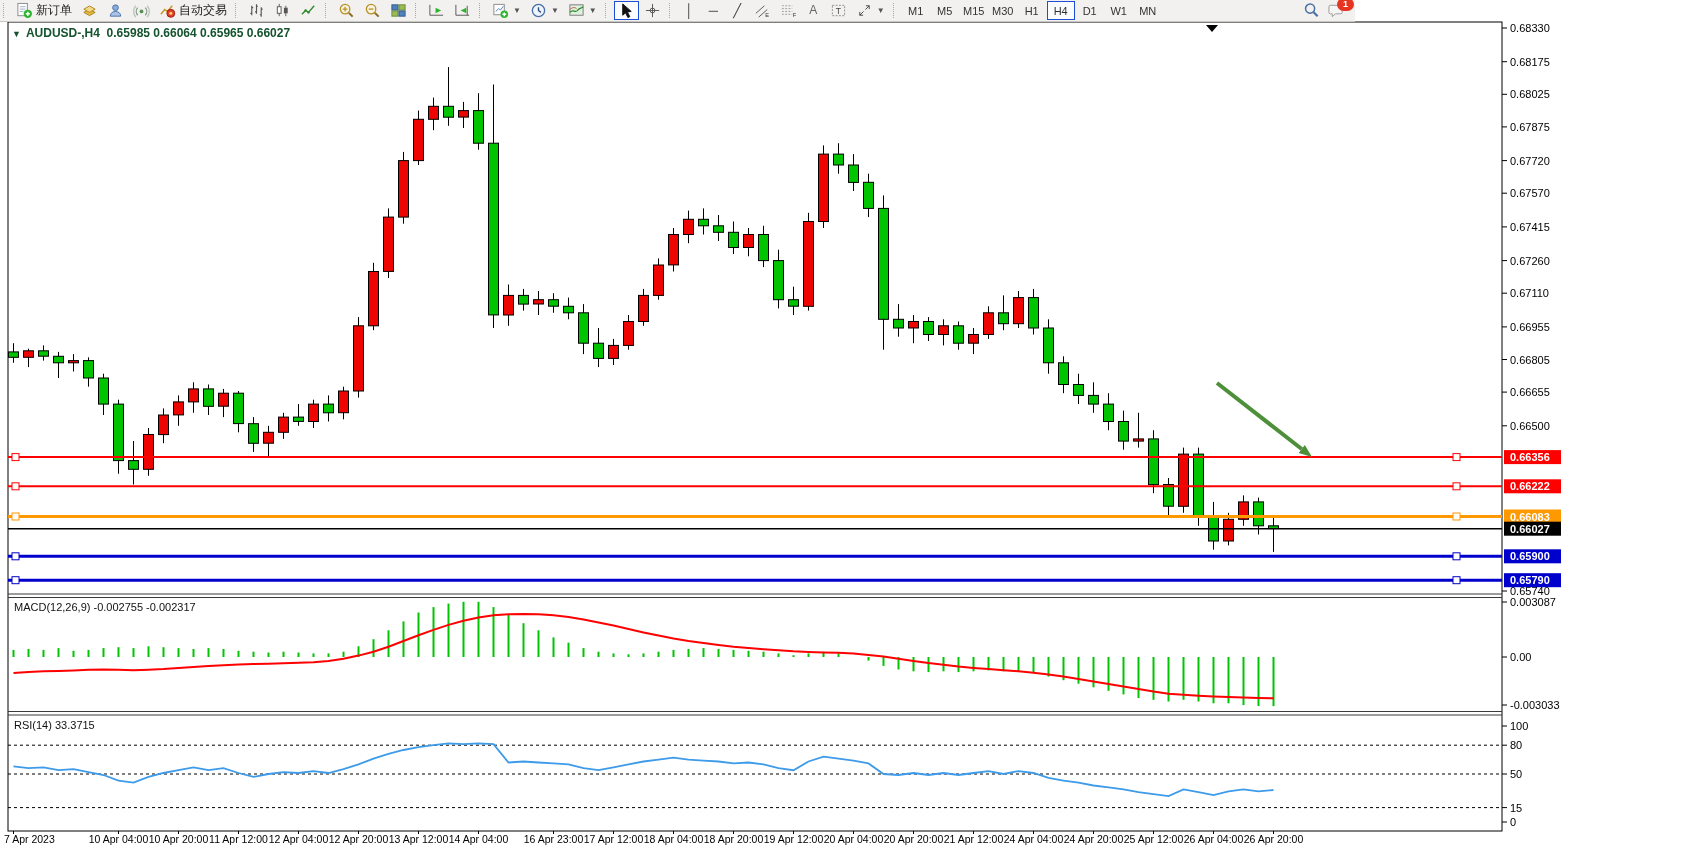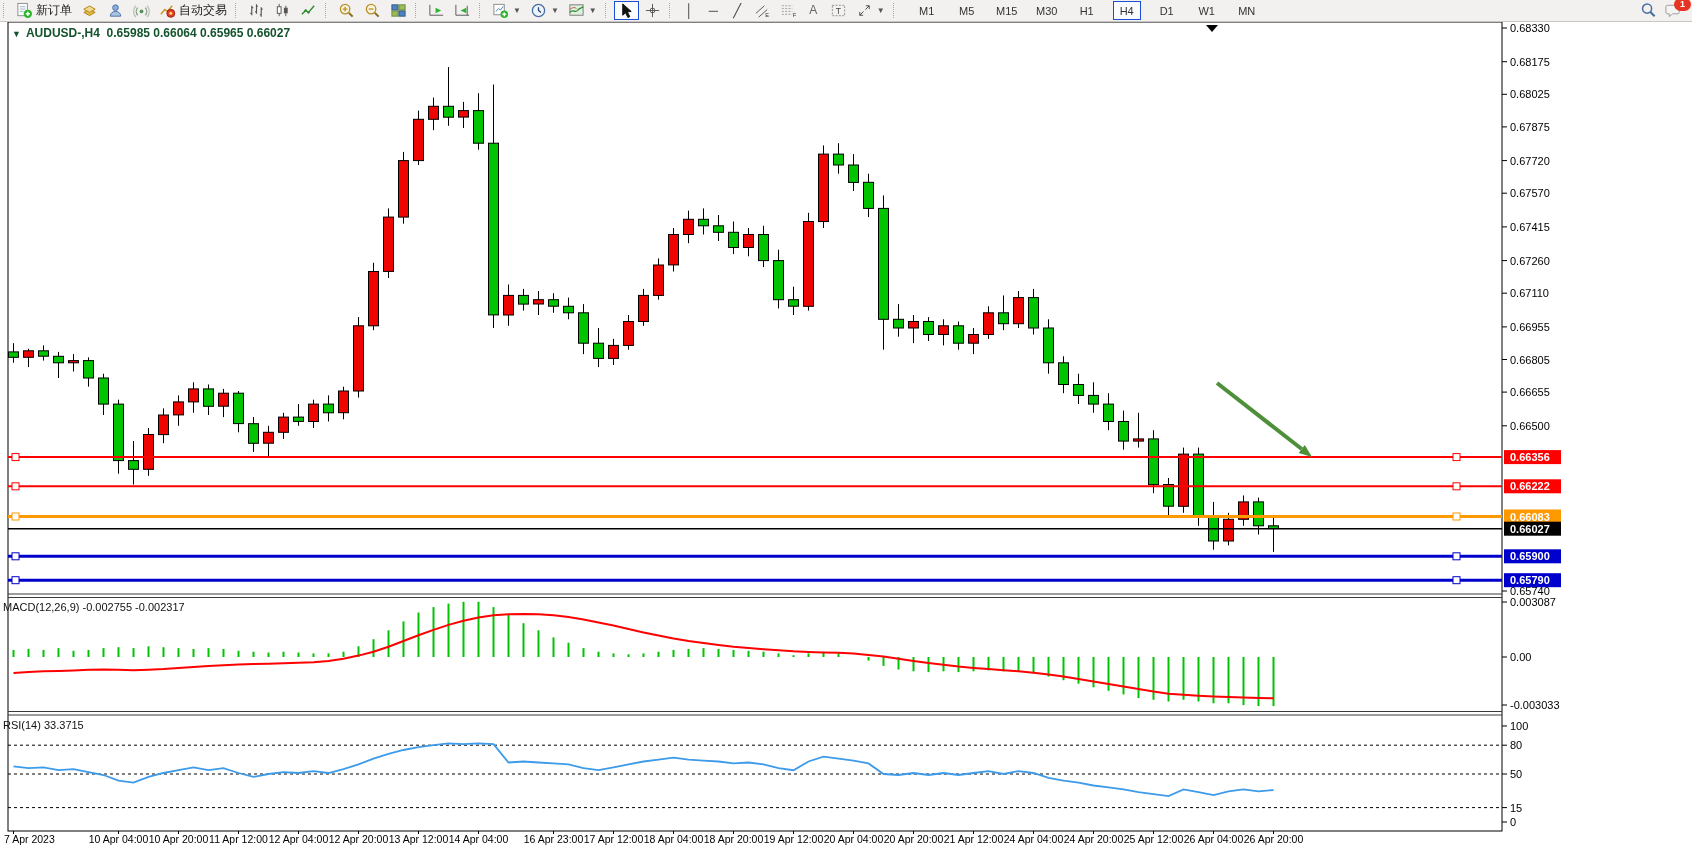--- a/index.html
+++ b/index.html
@@ -1,36 +1,36 @@
 <!DOCTYPE html>
 <html><head>
 <meta charset="utf-8">
 <style>
   html,body{margin:0;padding:0;background:#fff;width:1692px;height:849px;overflow:hidden;
     font-family:"Liberation Sans",sans-serif;}
   #app{position:relative;width:1692px;height:849px;background:#fff;}
   
-  #toolbar{position:absolute;left:0;top:0;width:1692px;height:21px;background:#f2f1ef;
+  #toolbar{position:absolute;left:0;top:0;width:1355px;height:21px;background:#f2f1ef;
     border-bottom:1px solid #c9c7c3;display:flex;align-items:center;gap:1px;z-index:30;}
   .tgrip{width:4px;height:15px;border-left:1px dotted #a9a7a3;margin:0 3px;}
   .tbtn{display:flex;align-items:center;gap:3px;height:19px;padding:0 3px;border:1px solid transparent;
     background:transparent;font-family:"Liberation Sans",sans-serif;font-size:12px;color:#222;cursor:default;}
   .tbtn.pressed{border:1px solid #1d4ed8;background:#fbfcfd;}
   .tbtn svg{width:17px;height:17px;display:block;}
   .glyph{font-size:13px;color:#444;line-height:17px;display:inline-block;width:15px;text-align:center;}
   .caret{font-size:8px;color:#555;margin-left:1px;}
-  .tf{width:28px;justify-content:center;font-size:11px;color:#333;margin-left:11px;}
+  .tf{width:28px;justify-content:center;font-size:11px;color:#333;}
   #right-icons{margin-left:auto;display:flex;align-items:center;margin-right:6px;}
   #chat-badge{position:absolute;top:-4px;right:-6px;background:#e53422;color:#fff;border-radius:8px;
     min-width:13px;height:13px;font-size:9px;line-height:13px;text-align:center;padding:0 2px;font-weight:bold;}
   
   #chart-svg{position:absolute;left:0;top:0;z-index:5;}
   #chart-header{position:absolute;left:12px;top:26px;z-index:10;font-size:12px;font-weight:bold;color:#14532d;}
   #chart-header .tri{font-size:9px;margin-right:5px;font-weight:normal;}
-  .ind-label{position:absolute;left:3px;z-index:10;font-size:11px;color:#111;}
+  .ind-label{position:absolute;left:14px;z-index:10;font-size:11px;color:#111;}
   #macd-label{top:601px;}
   #rsi-label{top:719px;}
   svg text{font-family:"Liberation Sans",sans-serif;}
 </style>
 </head>
 <body>
 
 <div id="app">
 
   <div id="toolbar">

